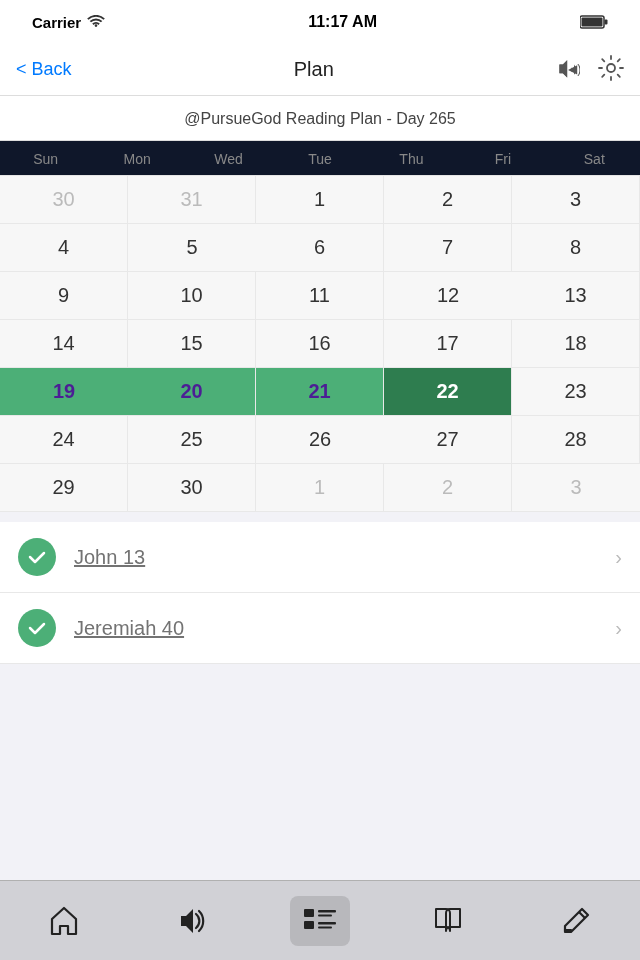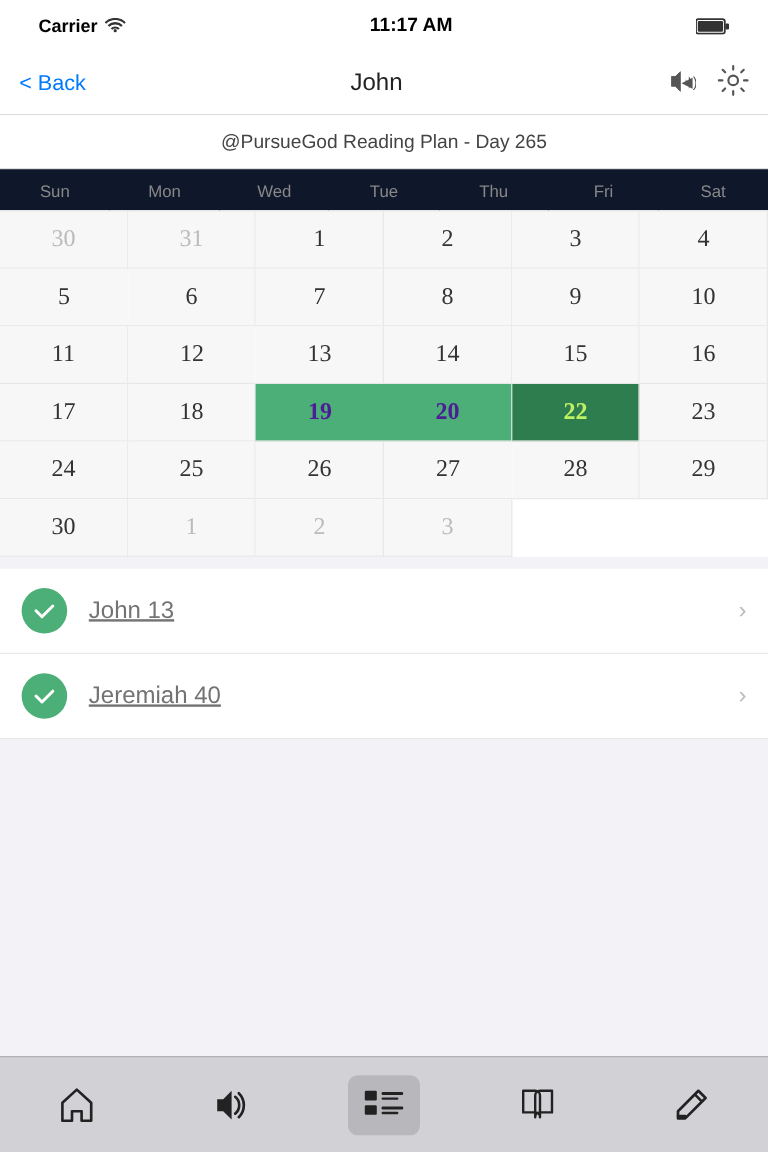--- a/index.html
+++ b/index.html
@@ -69,37 +69,36 @@
     .cal-header-cell {
       text-align: center;
       padding: 10px 0 8px;
       font-size: 14px;
       color: #888;
       font-weight: 400;
       border-bottom: 1px solid #e5e5e5;
     }
     .cal-grid {
       display: grid;
-      grid-template-columns: repeat(6, 1fr);
-      font-family: Liberation Serif, serif;
+      grid-template-columns: repeat(5, 1fr);
     }
     .cal-cell {
       text-align: center;
       padding: 12px 0;
       font-size: 20px;
       color: #333;
       border-bottom: 1px solid #e8e8e8;
       border-right: 1px solid #e8e8e8;
       background: #f7f7f7;
       cursor: pointer;
     }
     .cal-cell:nth-child(7n) { border-right: none; }
     .cal-cell.prev-month, .cal-cell.next-month { color: #bbb; background: #f7f7f7; }
     .cal-cell.completed { background: #4caf77; color: #4c1d95; font-weight: 600; }
-    .cal-cell.today { background: #2e7d4f; color: #bef264; font-weight: 700; }
+    .cal-cell.today { background: #2e7d4f; color: #ffffff; font-weight: 700; }
 
     
     .reading-list {
       background: #fff;
       margin-top: 10px;
     }
     .reading-item {
       display: flex;
       align-items: center;
       padding: 16px 18px;
@@ -154,21 +153,21 @@
       <rect x="24.5" y="4.5" width="3" height="5" rx="1" fill="#333"></rect>
       <rect x="1.5" y="2.5" width="21" height="9" rx="1" fill="#333"></rect>
     </svg>
   </div>
 </div>
 
 <div class="nav-bar">
   <div class="nav-back">
     <span>&lt; Back</span>
   </div>
-  <div class="nav-title">John</div>
+  <div class="nav-title">Plan</div>
   <div class="nav-right">
     <span style="cursor:pointer;">
       <svg width="24" height="22" viewBox="0 0 28 22" fill="#555">
         <path d="M4 7h4l5-5v20l-5-5H4V7zm14 3a5 5 0 0 1 0 6m3-9a9 9 0 0 1 0 12"></path>
         <path d="M4 7h4l5-5v20l-5-5H4V7z" fill="#555"></path>
         <text x="14" y="17" font-size="14" fill="#555">◀)</text>
       </svg>
     </span>
     <span style="cursor:pointer;">
       <svg width="26" height="26" viewBox="0 0 26 26" fill="none" stroke="#555" stroke-width="1.8">
@@ -209,20 +208,21 @@
       <div class="cal-cell">11</div>
       <div class="cal-cell">12</div>
       <div class="cal-cell">13</div>
       <div class="cal-cell">14</div>
       <div class="cal-cell">15</div>
       <div class="cal-cell">16</div>
       <div class="cal-cell">17</div>
       <div class="cal-cell">18</div>
       <div class="cal-cell completed">19</div>
       <div class="cal-cell completed">20</div>
+      <div class="cal-cell completed">21</div>
       <div class="cal-cell today">22</div>
       <div class="cal-cell">23</div>
       <div class="cal-cell">24</div>
       <div class="cal-cell">25</div>
       <div class="cal-cell">26</div>
       <div class="cal-cell">27</div>
       <div class="cal-cell">28</div>
       <div class="cal-cell">29</div>
       <div class="cal-cell">30</div>
       <div class="cal-cell prev-month">1</div>

